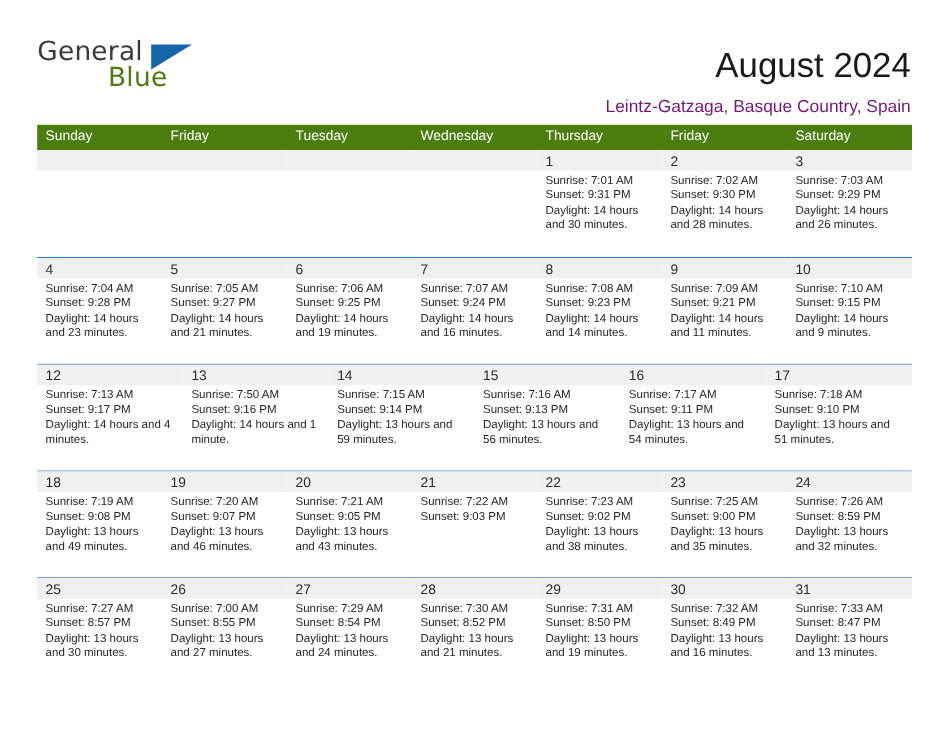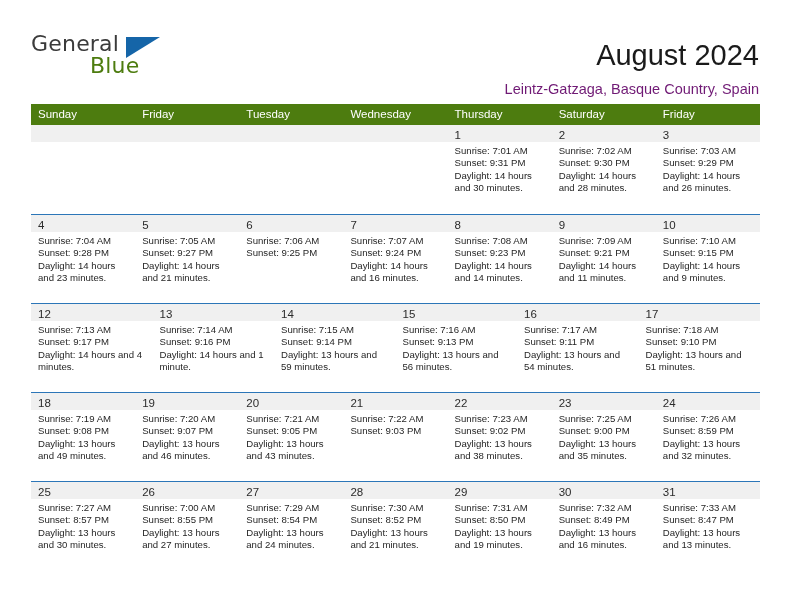--- a/index.html
+++ b/index.html
@@ -175,22 +175,22 @@
   </div>
 
   <div class="calendar">
 
     <div class="weekday-row">
       <div class="weekday">Sunday</div>
       <div class="weekday">Friday</div>
       <div class="weekday">Tuesday</div>
       <div class="weekday">Wednesday</div>
       <div class="weekday">Thursday</div>
+      <div class="weekday">Friday</div>
       <div class="weekday">Saturday</div>
-      <div class="weekday">Friday</div>
     </div>
 
     <div id="weeks-container">
         <div class="week-row">
           <div class="day-cell empty">
             <div class="day-num-band"><span class="day-num"></span></div>
           </div>
           <div class="day-cell empty">
             <div class="day-num-band"><span class="day-num"></span></div>
           </div>
@@ -240,20 +240,21 @@
               <div>Sunrise: 7:05 AM</div>
               <div>Sunset: 9:27 PM</div>
               <div class="daylight">Daylight: 14 hours and 21 minutes.</div>
             </div>
           </div>
           <div class="day-cell">
             <div class="day-num-band"><span class="day-num">6</span></div>
             <div class="day-info">
               <div>Sunrise: 7:06 AM</div>
               <div>Sunset: 9:25 PM</div>
+              <div class="daylight">Daylight: 14 hours and 19 minutes.</div>
             </div>
           </div>
           <div class="day-cell">
             <div class="day-num-band"><span class="day-num">7</span></div>
             <div class="day-info">
               <div>Sunrise: 7:07 AM</div>
               <div>Sunset: 9:24 PM</div>
               <div class="daylight">Daylight: 14 hours and 16 minutes.</div>
             </div>
           </div>
@@ -287,21 +288,21 @@
             <div class="day-num-band"><span class="day-num">12</span></div>
             <div class="day-info">
               <div>Sunrise: 7:13 AM</div>
               <div>Sunset: 9:17 PM</div>
               <div class="daylight">Daylight: 14 hours and 4 minutes.</div>
             </div>
           </div>
           <div class="day-cell">
             <div class="day-num-band"><span class="day-num">13</span></div>
             <div class="day-info">
-              <div>Sunrise: 7:14 AM</div>
+              <div>Sunrise: 7:50 AM</div>
               <div>Sunset: 9:16 PM</div>
               <div class="daylight">Daylight: 14 hours and 1 minute.</div>
             </div>
           </div>
           <div class="day-cell">
             <div class="day-num-band"><span class="day-num">14</span></div>
             <div class="day-info">
               <div>Sunrise: 7:15 AM</div>
               <div>Sunset: 9:14 PM</div>
               <div class="daylight">Daylight: 13 hours and 59 minutes.</div>

